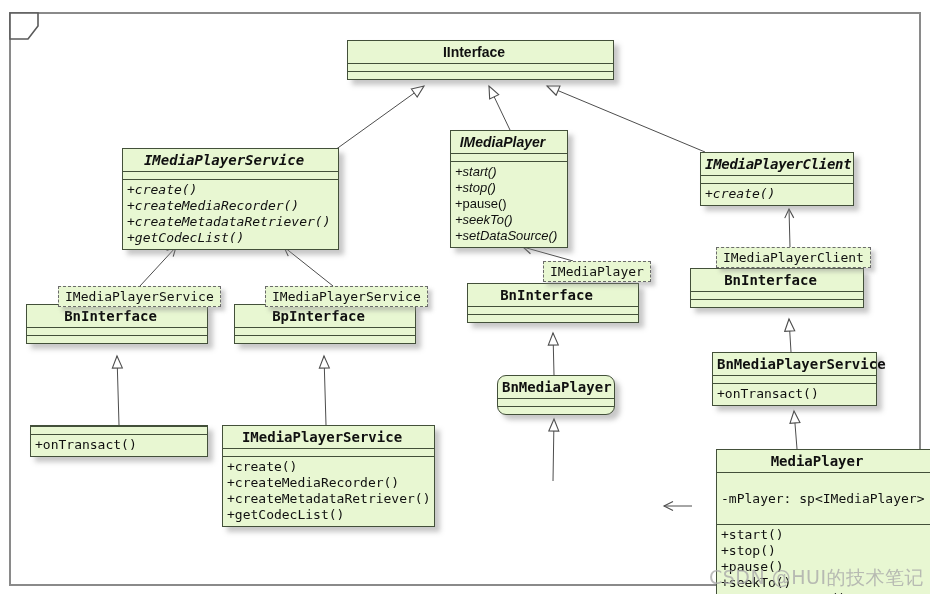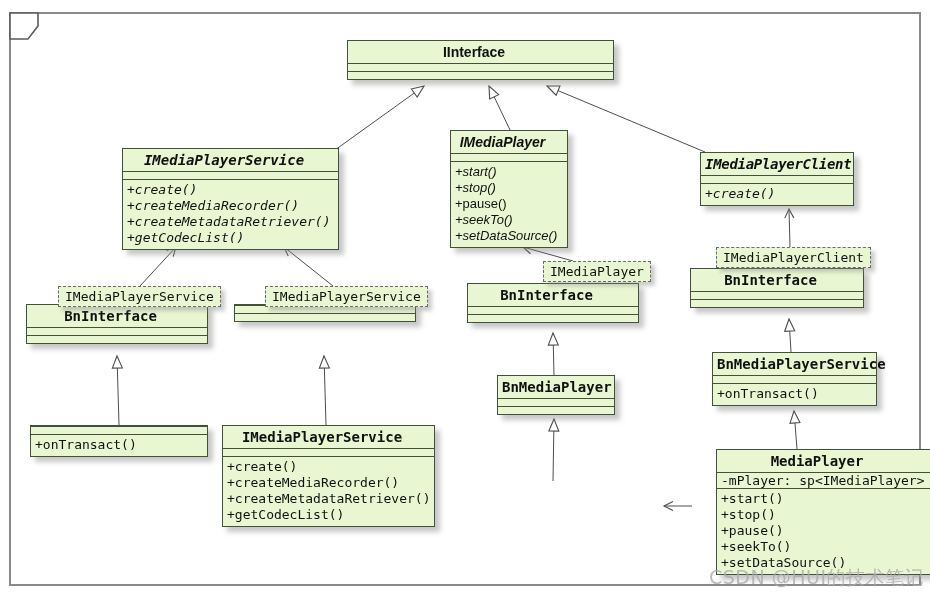--- a/index.html
+++ b/index.html
@@ -20,21 +20,21 @@
     position:absolute;z-index:2;background:var(--fill);
     border:1.5px solid var(--bd);
     box-shadow:5px 5px 5px rgba(130,130,130,0.45);
     font-size:13px;color:#101010;white-space:nowrap;
   }
   .cls .t{
     text-align:center;font-weight:bold;font-size:14px;
     padding:3px 17px 2px 4px;line-height:17px;
   }
   .cls .e{height:7px;border-top:1px solid var(--bd);}
-  .cls .f{border-top:1px solid var(--bd);padding:0 4px;line-height:15px;}
+  .cls .f{border-top:1px solid var(--bd);padding:18px 4px;line-height:15px;}
   .cls .m{border-top:1px solid var(--bd);padding:2px 16px 3px 4px;}
   .cls .m div{line-height:16px;}
   .it{font-style:italic;}
   .up{font-style:normal !important;}
   .sans{font-family:"Liberation Sans","DejaVu Sans",sans-serif;}
   .sans .m div{line-height:16px;font-size:13px;}
   .tpl{
     position:absolute;z-index:4;background:var(--fill);
     border:1.6px dashed #6b6b6b;
     box-shadow:4px 4px 4px rgba(130,130,130,0.4);
@@ -123,39 +123,40 @@
 
   <div class="tpl" style="left:58px;top:286px;">IMediaPlayerService</div>
   <div class="cls" style="left:26px;top:304px;width:180px;">
     <div class="t">BnInterface</div>
     <div class="e"></div>
     <div class="e"></div>
   </div>
 
   <div class="tpl" style="left:265px;top:286px;">IMediaPlayerService</div>
   <div class="cls" style="left:234px;top:304px;width:180px;">
+    <div class="t">BpInterface</div>
     <div class="e"></div>
     <div class="e"></div>
   </div>
 
   <div class="tpl" style="left:543px;top:261px;">IMediaPlayer</div>
   <div class="cls" style="left:467px;top:283px;width:170px;">
     <div class="t">BnInterface</div>
     <div class="e"></div>
     <div class="e"></div>
   </div>
 
   <div class="tpl" style="left:716px;top:247px;">IMediaPlayerClient</div>
   <div class="cls" style="left:690px;top:268px;width:172px;">
     <div class="t">BnInterface</div>
     <div class="e"></div>
     <div class="e"></div>
   </div>
 
-  <div class="cls" style="left:497px;top:375px;width:116px;">
+  <div class="cls" style="left:497px;top:375px;width:116px;border-radius:9px;">
     <div class="t">BnMediaPlayer</div>
     <div class="e"></div>
     <div class="e"></div>
   </div>
 
   <div class="cls" style="left:712px;top:352px;width:163px;">
     <div class="t">BnMediaPlayerService</div>
     <div class="e"></div>
     <div class="m">
       <div>+onTransact()</div>

